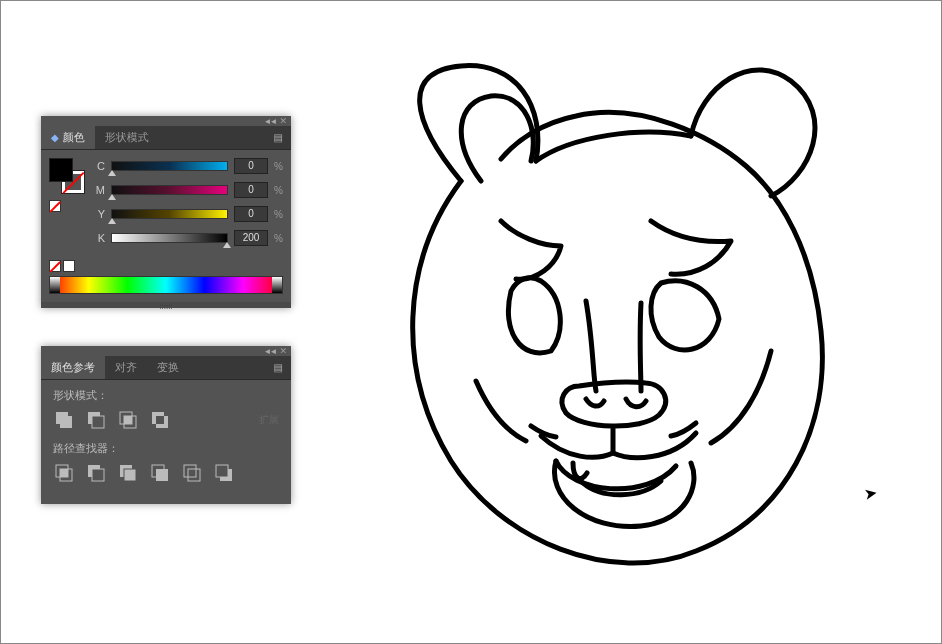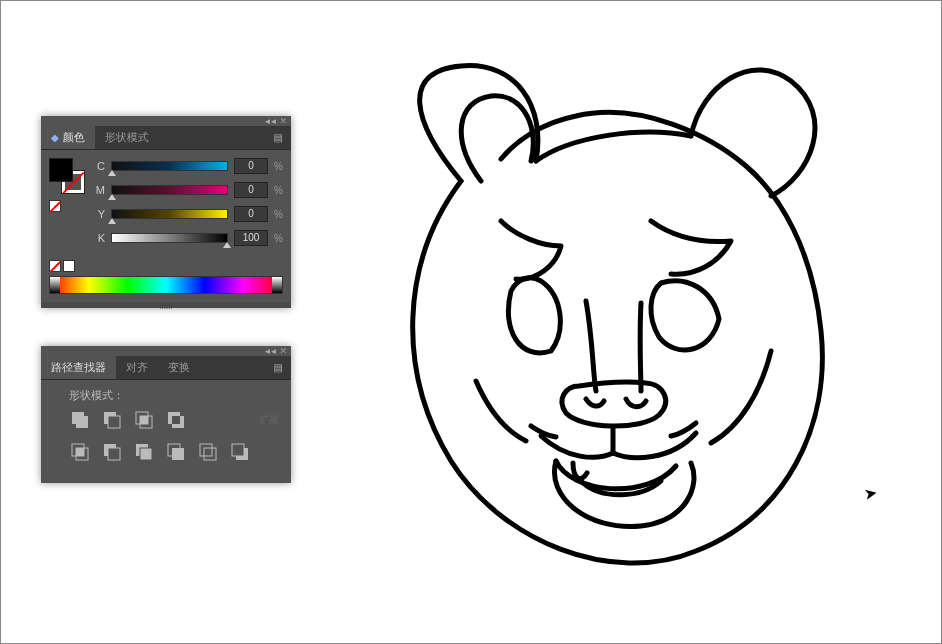--- a/index.html
+++ b/index.html
@@ -237,21 +237,21 @@
       height:6px; background:#4a4a4a; text-align:center; color:#333; font-size:8px;
     }
 
     
     #pathfinder-panel {
       left: 40px;
       top: 345px;
       width: 250px;
     }
     .pf-body {
-      padding: 8px 12px 10px 28px;
+      padding: 8px 12px 10px 12px;
     }
     .pf-label { color: #bbb; margin-bottom: 6px; }
     .pf-row {
       display: flex;
       gap: 10px;
       align-items: center;
       margin-bottom: 10px;
     }
     .pf-btn {
       width: 22px;
@@ -377,21 +377,21 @@
             <div class="slider-thumb" style="left:-4px"></div>
           </div>
         <div class="slider-value">0</div>
         <span class="pct">%</span>
       </div>
       <div class="slider-row">
         <span class="slider-label">K</span>
         <div class="slider-track k-track">
             <div class="slider-thumb" style="left:calc(100% - 4px)"></div>
           </div>
-        <div class="slider-value">100</div>
+        <div class="slider-value">200</div>
         <span class="pct">%</span>
       </div>
     </div>
   </div>
   <div class="color-footer">
     <div class="color-footer-top">
       <div class="mini-box mini-none"></div>
       <div class="mini-box mini-white"></div>
     </div>
     <div class="spectrum"></div>
@@ -399,21 +399,21 @@
   <div class="panel-resizer">::::::</div>
 </div>
 
 <div id="pathfinder-panel" class="panel">
   <div class="panel-topbar">
     <span class="arrows">◄◄</span>
     <span class="x">✕</span>
   </div>
   <div class="tabs">
     <div class="tab active">
-      <span>路径查找器</span>
+      <span>颜色参考</span>
     </div>
     <div class="tab">
       <span>对齐</span>
     </div>
     <div class="tab">
       <span>变换</span>
     </div>
     <div class="panel-menu">▤</div>
   </div>
   <div class="pf-body">
@@ -440,20 +440,21 @@
       </div>
       <div class="pf-btn">
         <svg width="18" height="18">
             <rect x="1" y="1" width="12" height="12" fill="#bbb"></rect>
             <rect x="5" y="5" width="12" height="12" fill="#bbb"></rect>
             <rect x="5" y="5" width="8" height="8" fill="#535353"></rect>
           </svg>
       </div>
       <span class="pf-expand">扩展</span>
     </div>
+    <div class="pf-label">路径查找器：</div>
     <div class="pf-row">
       <div class="pf-btn">
         <svg width="18" height="18">
             <rect x="1" y="1" width="12" height="12" fill="none" stroke="#bbb"></rect>
             <rect x="5" y="5" width="12" height="12" fill="none" stroke="#bbb"></rect>
             <rect x="5" y="5" width="8" height="8" fill="#bbb"></rect>
           </svg>
       </div>
       <div class="pf-btn">
         <svg width="18" height="18">

